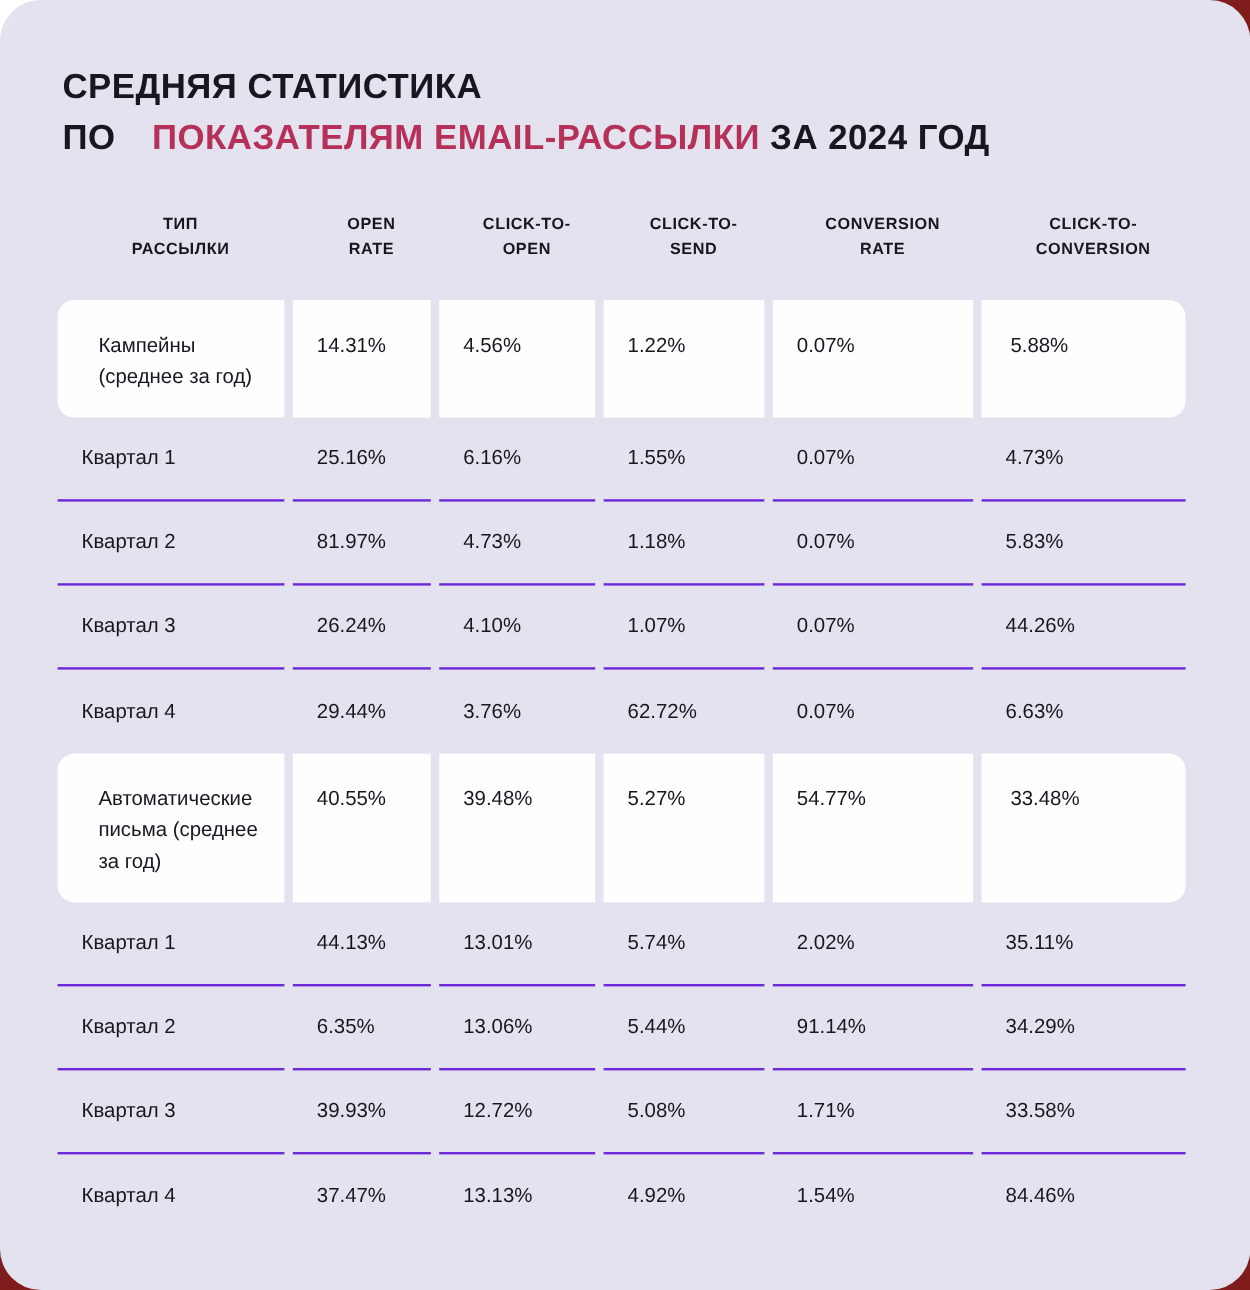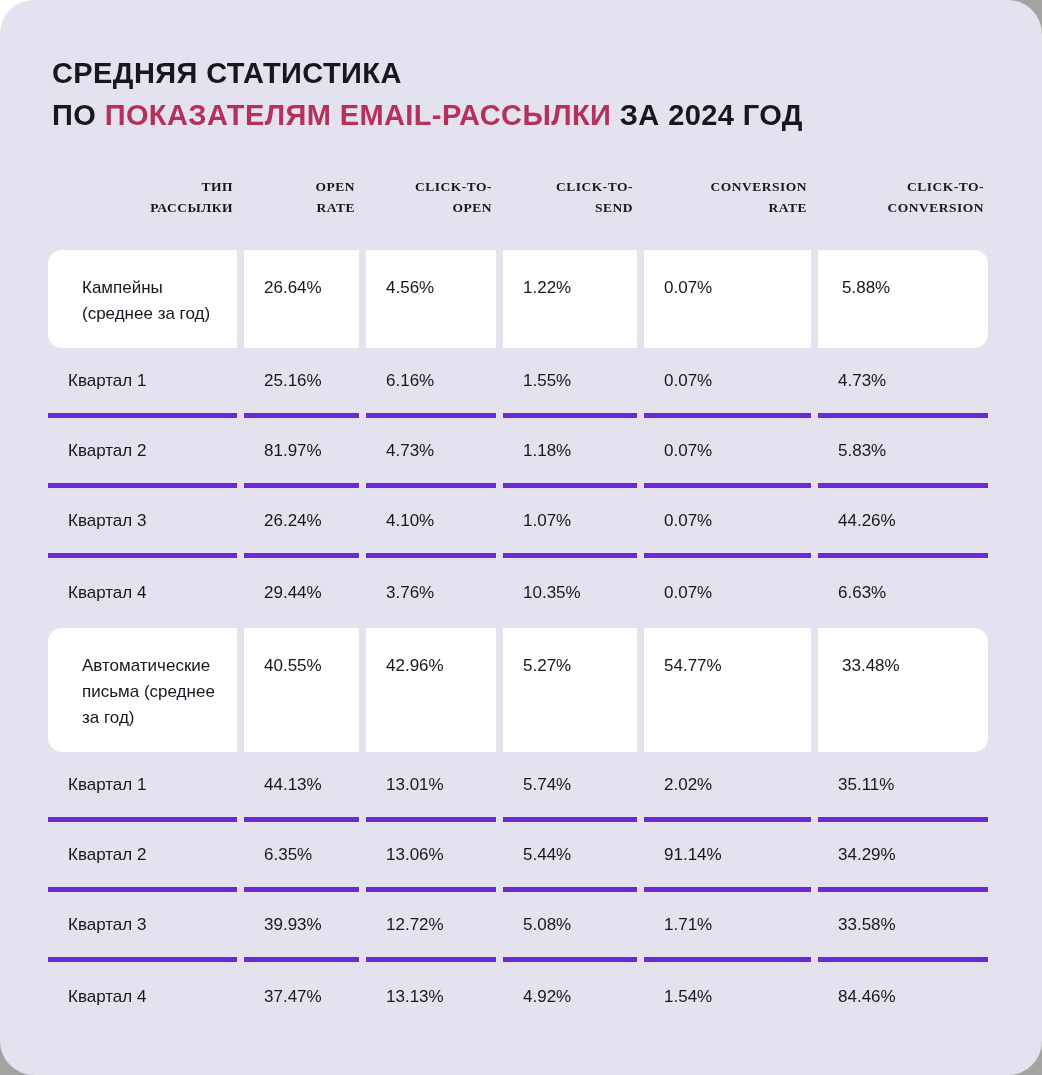--- a/index.html
+++ b/index.html
@@ -2,21 +2,21 @@
 <html><head>
 <meta charset="utf-8">
 <style>
   * { margin:0; padding:0; box-sizing:border-box; }
   html,body { background:#ffffff; }
   body { font-family:"Liberation Sans", sans-serif; width:1042px; }
 
   .page {
     position:relative;
     width:1042px; height:1075px;
-    background:#a3a3a3;
+    background:#7f1d1d;
     overflow:hidden;
   }
   .corner-white {
     position:absolute; top:0; left:0;
     width:120px; height:120px;
     background:#ffffff;
   }
   .card {
     position:absolute; inset:0;
     background:#e3e2ee;
@@ -27,53 +27,52 @@
   .title {
     padding:52px 0 0 52px;
     font-size:29px;
     font-weight:800;
     letter-spacing:0.4px;
     line-height:42px;
     text-transform:uppercase;
     color:#17171f;
   }
   .title .t-line { display:block; white-space:pre; }
-  .title .hl { color:#b63159; }
+  .title .hl { color:#b63159;margin-left:22px; }
 
   table.stats {
     margin:0 0 0 41px;
     width:954px;
     table-layout:fixed;
     border-collapse:separate;
     border-spacing:7px 0;
   }
   thead th {
-    text-align:right;
+    text-align:center;
     vertical-align:top;
     font-size:13.5px;
     font-weight:700;
     letter-spacing:0.5px;
     line-height:21px;
     padding:40px 4px 32px 20px;
     text-transform:uppercase;
     color:#17171f;
-    font-family:Liberation Serif, serif;
   }
   tbody td {
     font-size:17px;
     font-weight:400;
     color:#17171f;
     padding-left:20px;
     padding-right:6px;
   }
   tr.quarter td {
     height:70px;
     vertical-align:middle;
   }
-  tr.sep td { border-bottom:5px solid #6d28d9; }
+  tr.sep td { border-bottom:2px solid #6d28d9; }
   tr.average td {
     background:#fefeff;
     vertical-align:top;
     padding-top:25px;
     padding-bottom:21px;
     line-height:26px;
   }
   tr.average td:first-child { border-radius:14px 0 0 14px;padding-left:34px; }
   tr.average td:last-child  { border-radius:0 14px 14px 0;padding-left:24px; }
 </style>
@@ -104,21 +103,21 @@
             <th>OPEN<br>RATE</th>
             <th>CLICK-TO-<br>OPEN</th>
             <th>CLICK-TO-<br>SEND</th>
             <th>CONVERSION<br>RATE</th>
             <th>CLICK-TO-<br>CONVERSION</th>
           </tr>
       </thead>
       <tbody>
           <tr class="average">
             <td>Кампейны (среднее за год)</td>
-            <td>26.64%</td>
+            <td>14.31%</td>
             <td>4.56%</td>
             <td>1.22%</td>
             <td>0.07%</td>
             <td>5.88%</td>
           </tr>
           <tr class="quarter sep">
             <td>Квартал 1</td>
             <td>25.16%</td>
             <td>6.16%</td>
             <td>1.55%</td>
@@ -138,28 +137,28 @@
             <td>26.24%</td>
             <td>4.10%</td>
             <td>1.07%</td>
             <td>0.07%</td>
             <td>44.26%</td>
           </tr>
           <tr class="quarter">
             <td>Квартал 4</td>
             <td>29.44%</td>
             <td>3.76%</td>
-            <td>10.35%</td>
+            <td>62.72%</td>
             <td>0.07%</td>
             <td>6.63%</td>
           </tr>
           <tr class="average">
             <td>Автоматические письма (среднее за год)</td>
             <td>40.55%</td>
-            <td>42.96%</td>
+            <td>39.48%</td>
             <td>5.27%</td>
             <td>54.77%</td>
             <td>33.48%</td>
           </tr>
           <tr class="quarter sep">
             <td>Квартал 1</td>
             <td>44.13%</td>
             <td>13.01%</td>
             <td>5.74%</td>
             <td>2.02%</td>

